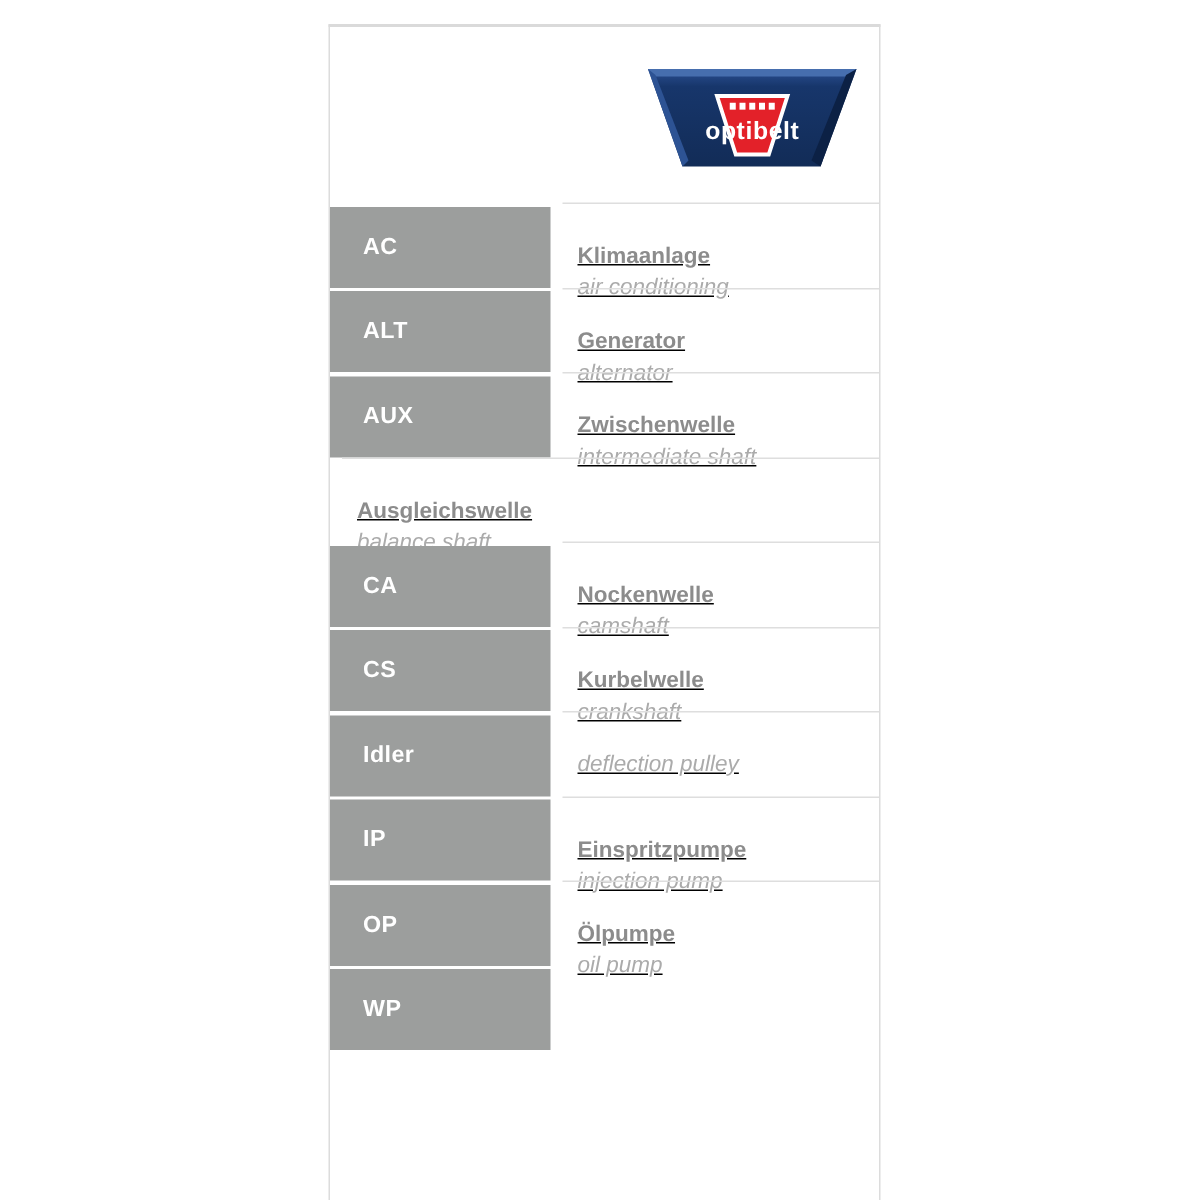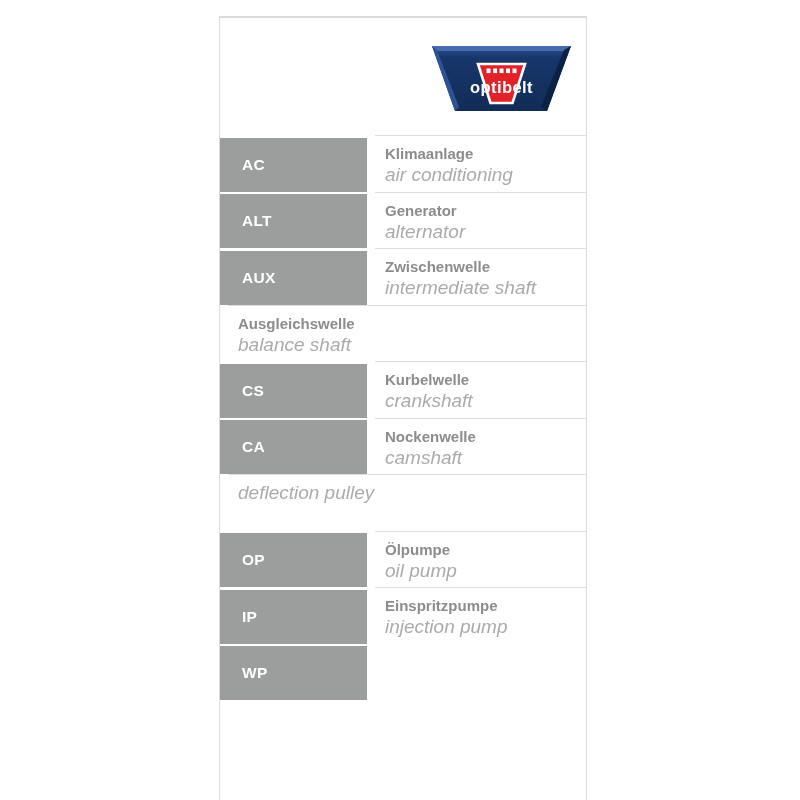--- a/index.html
+++ b/index.html
@@ -61,32 +61,33 @@
     align-items: center;
     padding-left: 22px;
   }
   .gap-col {
     width: 8px;
   }
   .text-cell {
     flex: 1;
     box-sizing: border-box;
     border-top: 1px solid #dedede;
-    padding: 7px 4px 0 10px;
+    padding: 24px 4px 0 10px;
+    text-decoration: underline;
   }
   .term-de {
     color: #8c8c8c;
     font-weight: bold;
     font-size: 15px;
     line-height: 21px;
   }
   .term-en {
     color: #ababab;
     font-style: italic;
-    font-size: 19px;
+    font-size: 15px;
     line-height: 21px;
   }
 </style>
 </head>
 <body>
 
 <div class="canvas">
   <div class="sheet">
 
     <div class="logo-area">
@@ -152,60 +153,61 @@
 
       <div class="row">
         <div class="gap-col"></div>
         <div class="text-cell">
           <div class="term-de">Ausgleichswelle</div>
           <div class="term-en">balance shaft</div>
         </div>
       </div>
 
       <div class="row">
+        <div class="code-cell">CA</div>
+        <div class="gap-col"></div>
+        <div class="text-cell">
+          <div class="term-de">Nockenwelle</div>
+          <div class="term-en">camshaft</div>
+        </div>
+      </div>
+
+      <div class="row">
         <div class="code-cell">CS</div>
         <div class="gap-col"></div>
         <div class="text-cell">
           <div class="term-de">Kurbelwelle</div>
           <div class="term-en">crankshaft</div>
         </div>
       </div>
 
-      <div class="row">
-        <div class="code-cell">CA</div>
-        <div class="gap-col"></div>
-        <div class="text-cell">
-          <div class="term-de">Nockenwelle</div>
-          <div class="term-en">camshaft</div>
-        </div>
-      </div>
-
-
-      <div class="row">
+
+      <div class="row">
+        <div class="code-cell">Idler</div>
         <div class="gap-col"></div>
         <div class="text-cell">
           <div class="term-en">deflection pulley</div>
+        </div>
+      </div>
+
+      <div class="row">
+        <div class="code-cell">IP</div>
+        <div class="gap-col"></div>
+        <div class="text-cell">
+          <div class="term-de">Einspritzpumpe</div>
+          <div class="term-en">injection pump</div>
         </div>
       </div>
 
       <div class="row">
         <div class="code-cell">OP</div>
         <div class="gap-col"></div>
         <div class="text-cell">
           <div class="term-de">Ölpumpe</div>
           <div class="term-en">oil pump</div>
-        </div>
-      </div>
-
-      <div class="row">
-        <div class="code-cell">IP</div>
-        <div class="gap-col"></div>
-        <div class="text-cell">
-          <div class="term-de">Einspritzpumpe</div>
-          <div class="term-en">injection pump</div>
         </div>
       </div>
 
 
       <div class="row">
         <div class="code-cell">WP</div>
         <div class="gap-col"></div>
       </div>
 
     </div>

